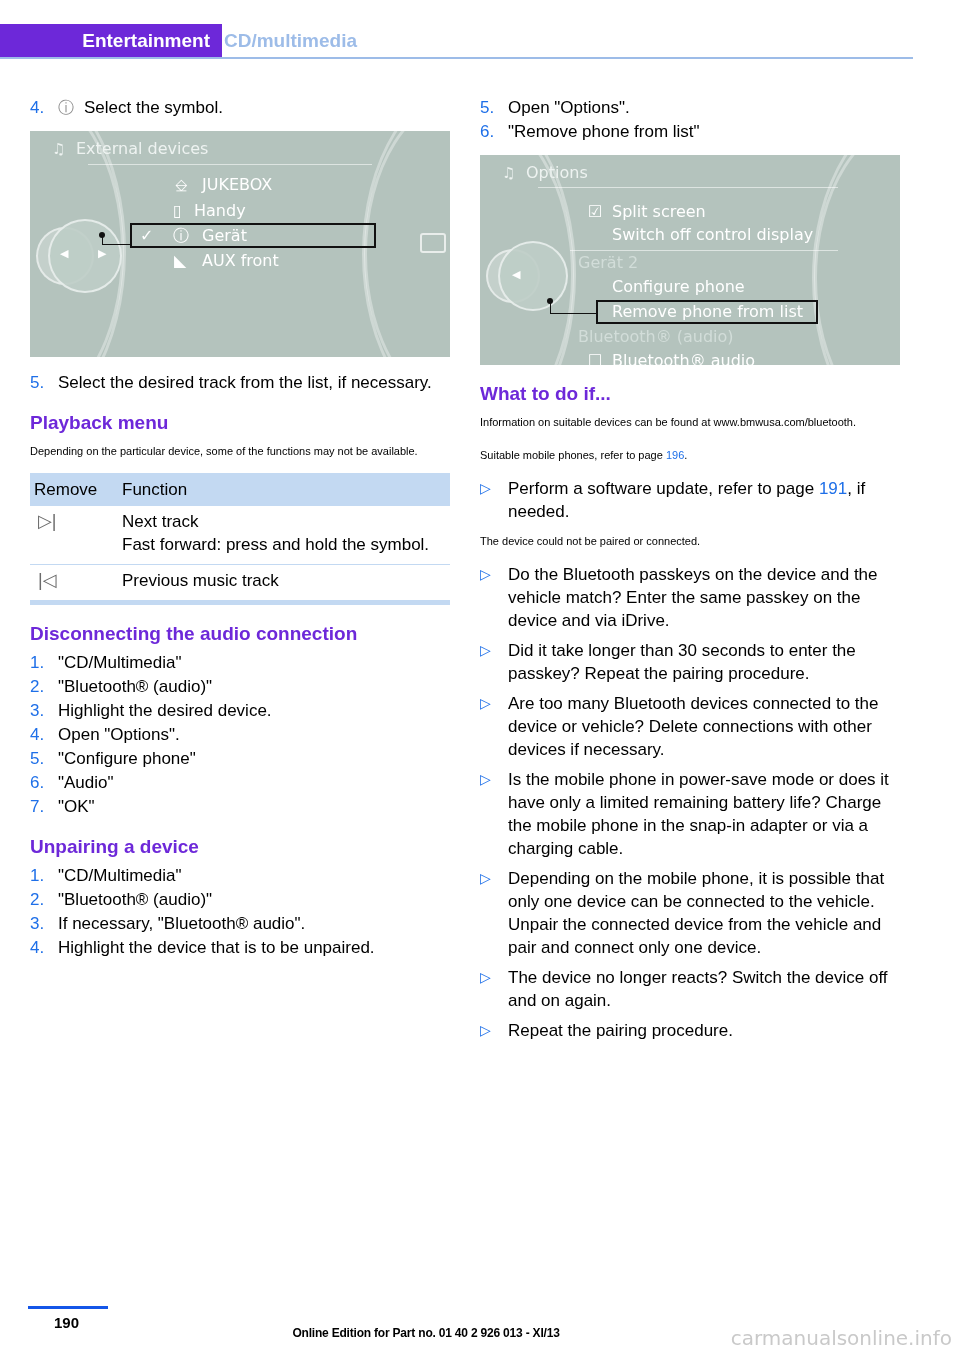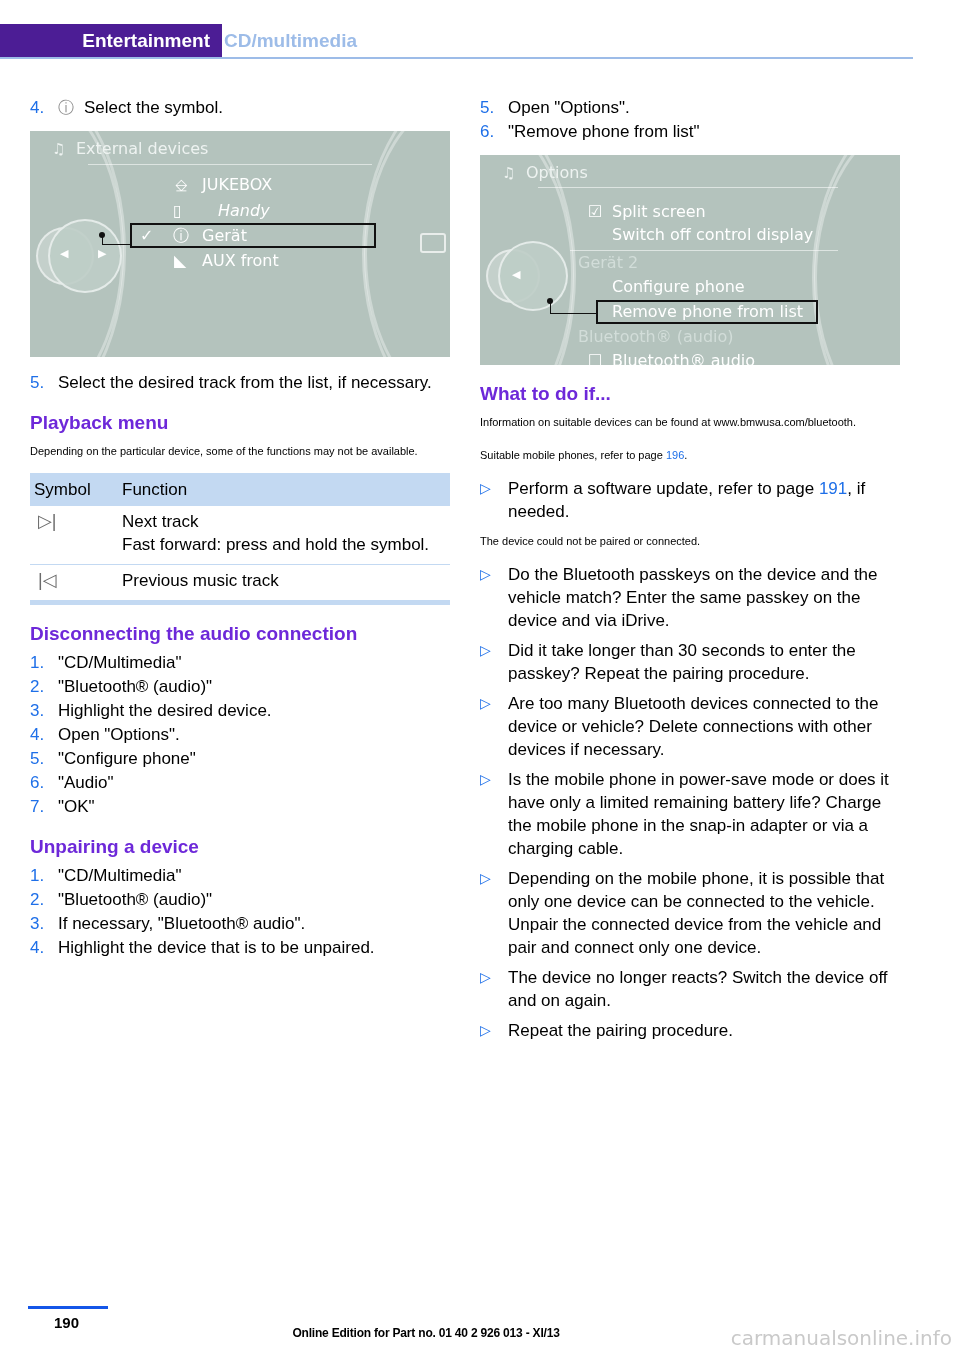--- a/index.html
+++ b/index.html
@@ -31,21 +31,21 @@
     width: 913px;
     height: 2px;
     background: #9dbce8;
   }
   .tab-active {
     position: absolute;
     left: 0;
     top: 0;
     height: 34px;
     min-width: 222px;
-    background: #4c1d95;
+    background: #6d28d9;
     color: #ffffff;
     font-weight: bold;
     font-size: 19px;
     line-height: 34px;
     text-align: right;
     padding-right: 12px;
     box-sizing: border-box;
   }
   .tab-inactive {
     position: absolute;
@@ -310,21 +310,21 @@
     <div class="idrive-knob-outer" style="left:6px; top:96px; width:54px; height:54px;"></div>
     <div class="idrive-knob-inner" style="left:18px; top:88px; width:70px; height:70px;"></div>
     <span class="knob-arrow" style="left:30px; top:116px;">◀</span>
     <span class="knob-arrow" style="left:68px; top:116px;">▶</span>
     <div class="idrive-side-tab"></div>
 
     <span class="idrive-item" style="left:145px; top:45px;">⎒</span>
     <span class="idrive-item" style="left:172px; top:44px;">JUKEBOX</span>
 
     <span class="idrive-item" style="left:143px; top:70px;">▯</span>
-    <span class="idrive-item" style="left:188px; top:70px;font-style:italic;">Handy</span>
+    <span class="idrive-item" style="left:164px; top:70px;">Handy</span>
 
     <div class="idrive-sel" style="left:100px; top:92px; width:246px; height:25px;"></div>
     <span class="idrive-item" style="left:110px; top:95px;">✓</span>
     <span class="idrive-item" style="left:143px; top:95px;">ⓘ</span>
     <span class="idrive-item" style="left:172px; top:95px;">Gerät</span>
 
     <span class="idrive-item" style="left:144px; top:120px;">◣</span>
     <span class="idrive-item" style="left:172px; top:120px;">AUX front</span>
 
     <div class="callout" style="left:72px; top:104px; width:28px; height:9px;"></div>
@@ -334,21 +334,21 @@
   <div class="step">
     <span class="step-num">5.</span>
     <span class="step-txt">Select the desired track from the list, if necessary.</span>
   </div>
 
   <div class="h2">Playback menu</div>
   <p class="body">Depending on the particular device, some of the functions may not be available.</p>
 
   <div class="tbl">
     <div class="tbl-head">
-      <span class="c1">Symbol</span>
+      <span class="c1">Remove</span>
       <span class="c2">Function</span>
     </div>
 
     <div class="tbl-row">
       <span class="c1">▷|</span>
       <span class="c2">
         <span>Next track</span><br>
         <span>Fast forward: press and hold the symbol.</span>
       </span>
     </div>

